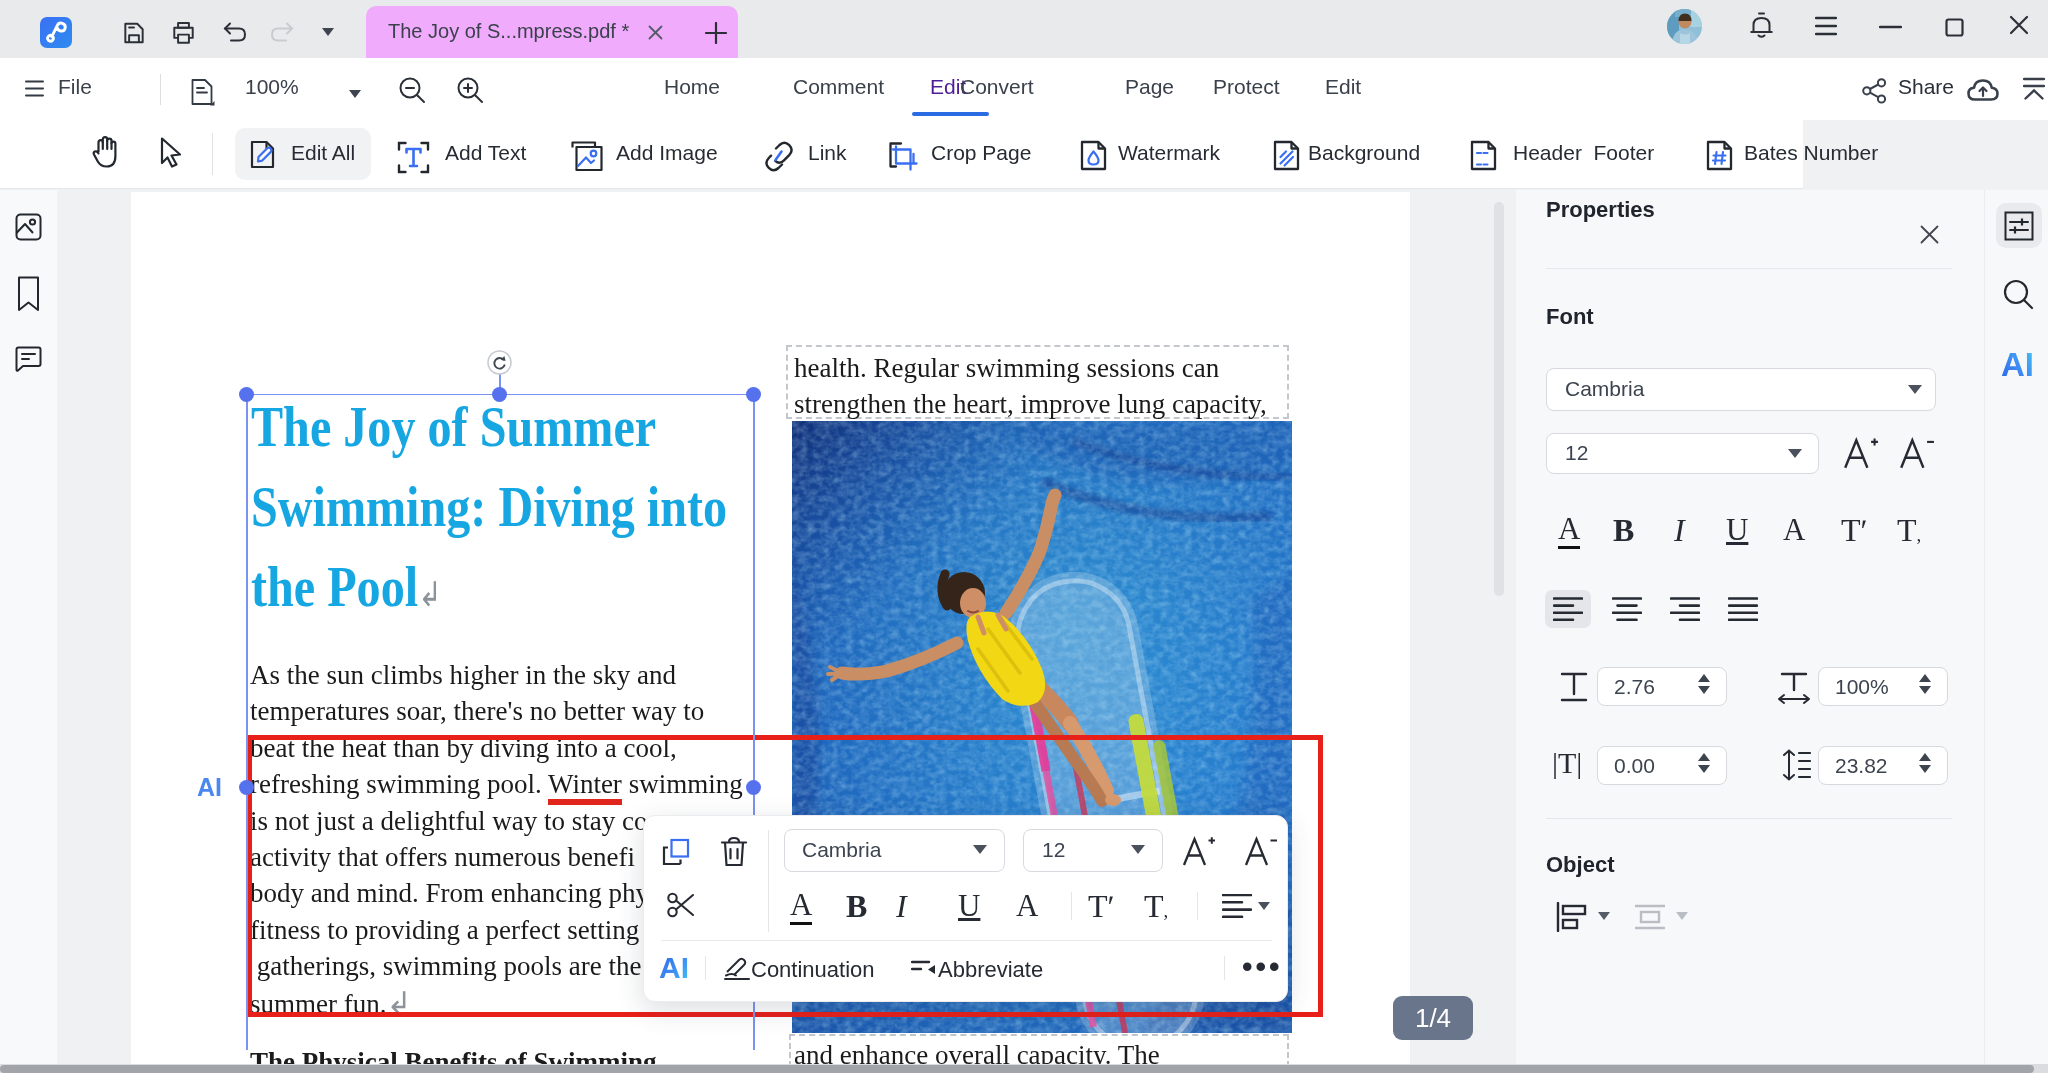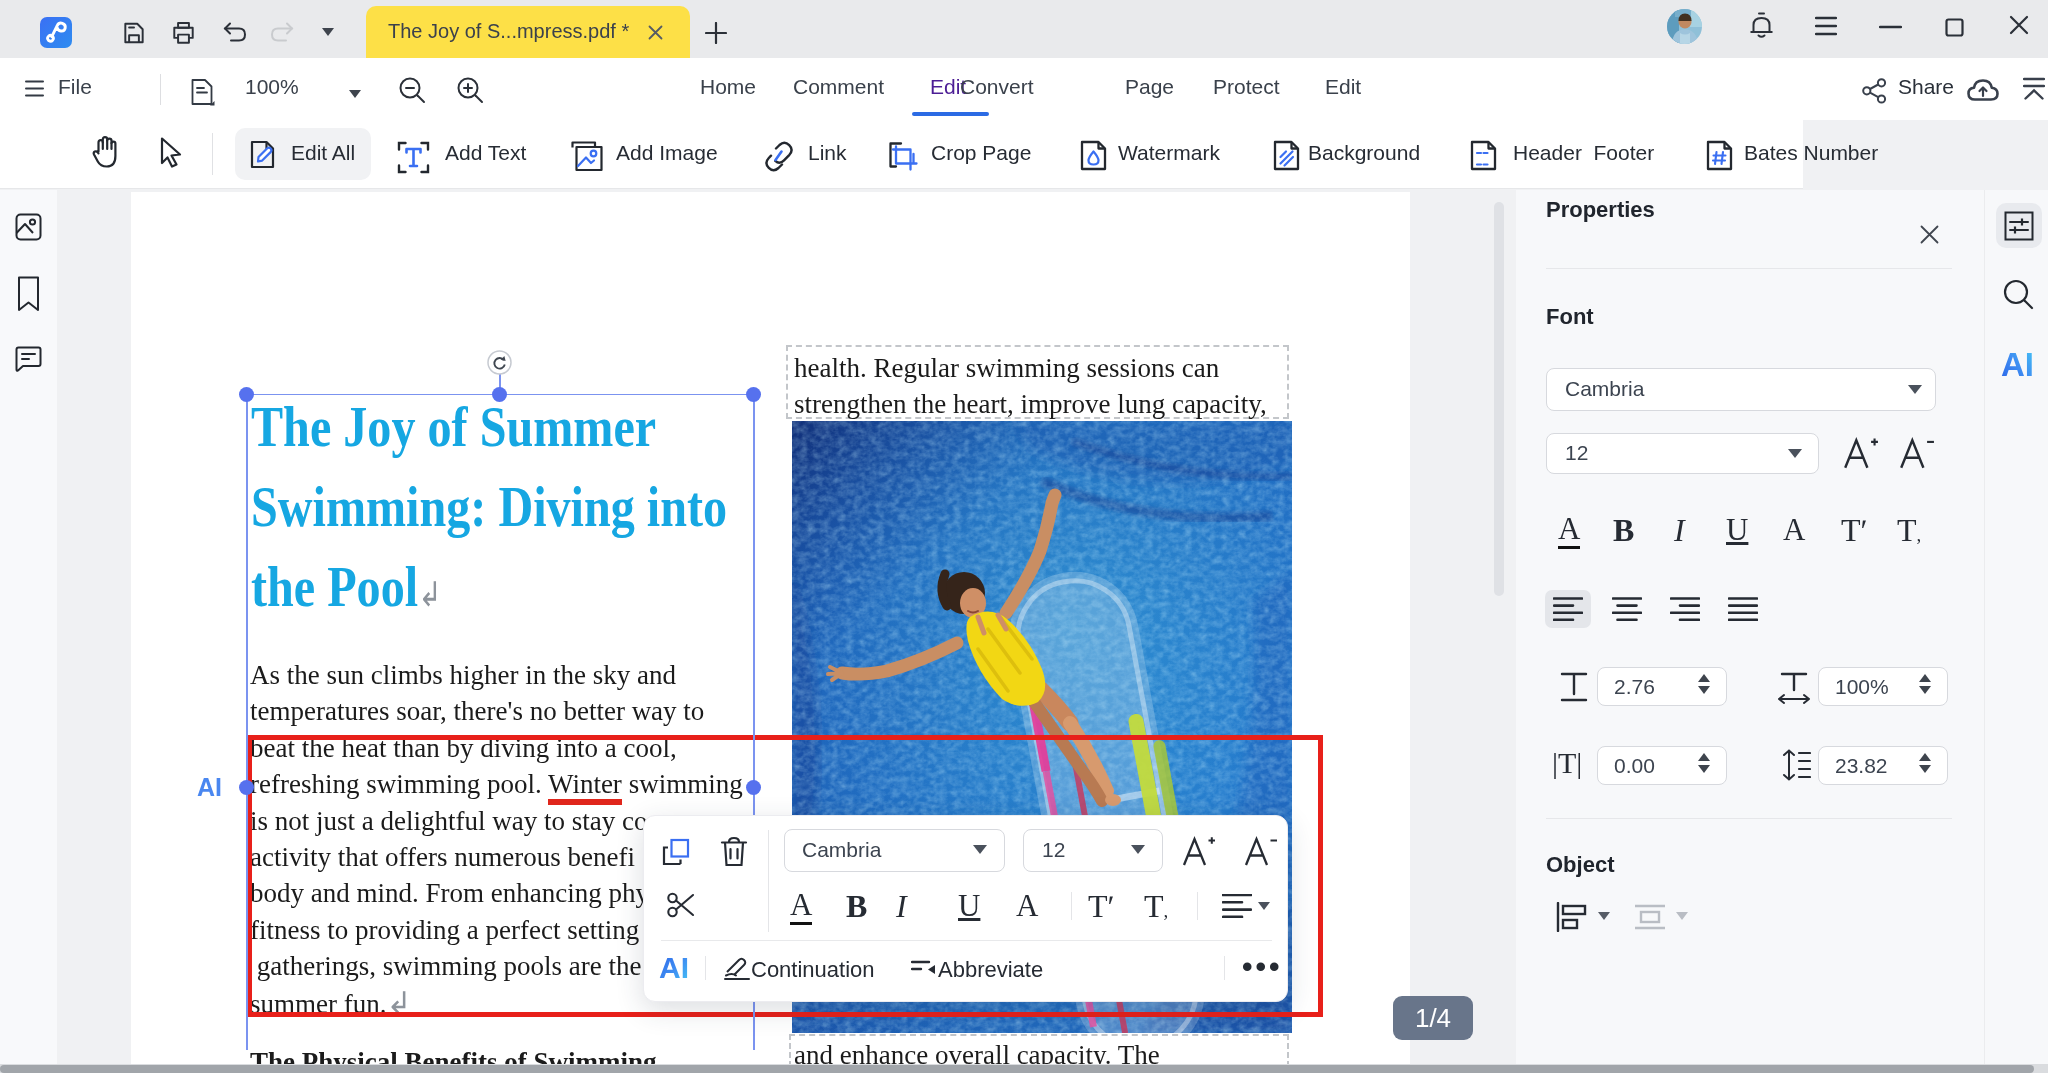--- a/index.html
+++ b/index.html
@@ -2,21 +2,21 @@
 <html><head>
 <meta charset="utf-8">
 <style>
 * { margin:0; padding:0; box-sizing:border-box; }
 html,body { width:2048px; height:1073px; overflow:hidden; }
 body { font-family:"Liberation Sans", sans-serif; position:relative; background:#f0f1f3; }
 .abs { position:absolute; }
 svg { display:block; }
 
 #titlebar { position:absolute; left:0; top:0; width:2048px; height:58px; background:#e9eaec; }
-#tab { position:absolute; left:366px; top:6px; width:324px; height:52px; background:#fde047; border-radius:10px 10px 0 0; }
+#tab { position:absolute; left:366px; top:6px; width:372px; height:52px; background:#f0abfc; border-radius:10px 10px 0 0; }
 #tab .tabtxt { position:absolute; left:22px; top:14px; font-size:20px; color:#3b414c; white-space:nowrap; }
 
 #menubar { position:absolute; left:0; top:58px; width:2048px; height:62px; background:#fff; }
 .menuitem { position:absolute; top:17px; font-size:21px; color:#3a414b; }
 
 #ribbon { position:absolute; left:0; top:120px; width:1803px; height:69px; background:#fff; border-bottom:1px solid #e6e7e9; }
 .rtxt { position:absolute; top:21px; font-size:21px; color:#272c34; white-space:nowrap; }
 
 #leftrail { position:absolute; left:0; top:190px; width:57px; height:883px; background:#f8f9fb; }
 #canvas { position:absolute; left:57px; top:190px; width:1459px; height:883px; background:#f0f1f3; }
@@ -132,21 +132,21 @@
     <circle cx="12" cy="12" r="9.5"></circle>
       <path d="M19.5 19.5 L26 26" stroke-linecap="round"></path>
       <path d="M8 12 H16" stroke-linecap="round"></path>
   </svg>
 
   <svg class="abs" style="left:456px;top:18px" width="28" height="28" viewBox="0 0 28 28" fill="none" stroke="#2b3038" stroke-width="2">
     <circle cx="12" cy="12" r="9.5"></circle>
       <path d="M19.5 19.5 L26 26" stroke-linecap="round"></path>
       <path d="M8 12 H16 M12 8 V16" stroke-linecap="round"></path>
   </svg>
-  <span class="menuitem" style="left:700px">Home</span>
+  <span class="menuitem" style="left:664px">Home</span>
   <span class="menuitem" style="left:793px">Comment</span>
   <span class="menuitem" style="left:930px;color:#4c1d95">Edit</span>
   <div class="abs" style="left:912px;top:54px;width:77px;height:4px;background:#2b6be4;border-radius:2px"></div>
   <span class="menuitem" style="left:960px">Convert</span>
   <span class="menuitem" style="left:1125px">Page</span>
   <span class="menuitem" style="left:1213px">Protect</span>
   <span class="menuitem" style="left:1325px">Edit</span>
 
   <svg class="abs" style="left:1862px;top:20px" width="25" height="26" viewBox="0 0 25 26" fill="none" stroke="#39404c" stroke-width="2">
     <circle cx="19.5" cy="4.8" r="3.6"></circle>

